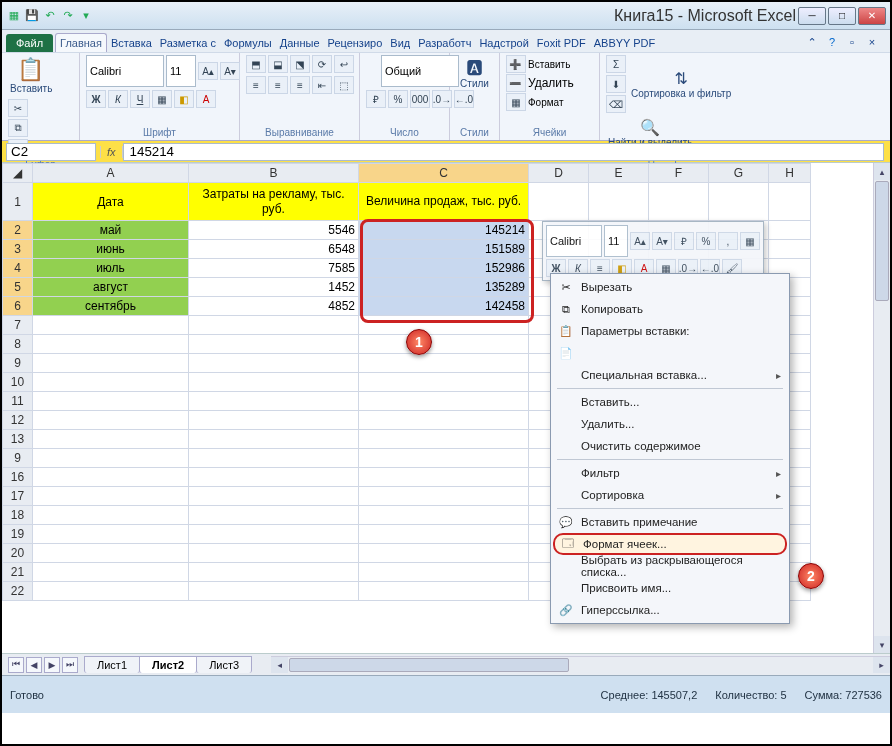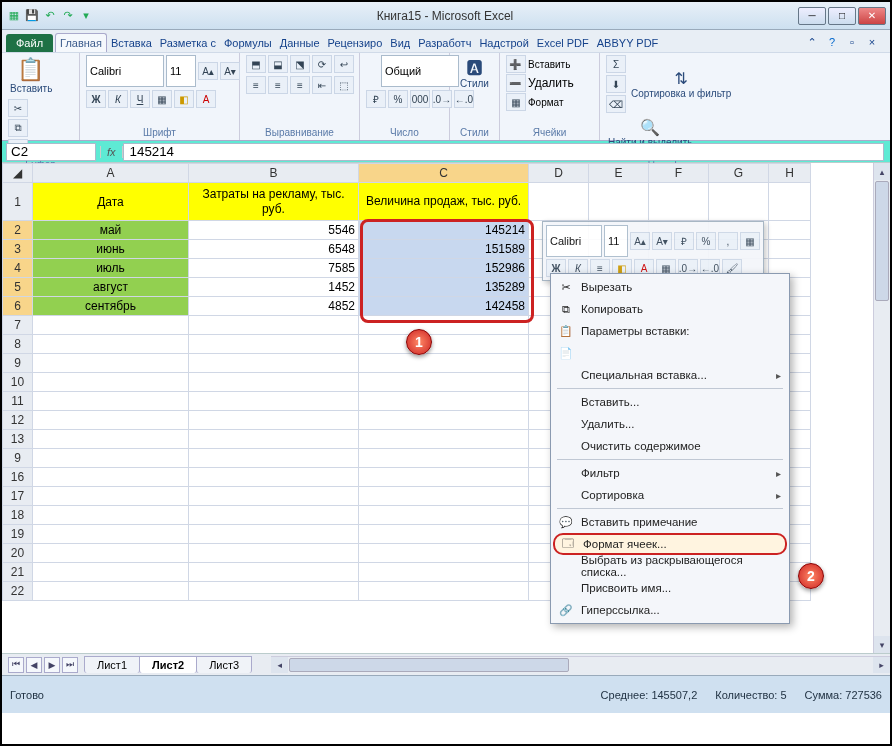--- a/index.html
+++ b/index.html
@@ -1,37 +1,37 @@
 <!DOCTYPE html>
 <html><head>
 <meta charset="utf-8">
 <style>
 * { box-sizing: border-box; margin: 0; padding: 0; font-family: "Segoe UI", Tahoma, sans-serif; }
 body { background: #fff; overflow: hidden; width: 892px; height: 746px; position: relative; border: 2px solid #000; }
 .titlebar { height: 28px; background: linear-gradient(#e8f0f8, #cde0f0); display: flex; align-items: center; padding: 0 4px; border-bottom: 1px solid #9ab; }
 .qat { display: flex; gap: 2px; align-items: center; }
 .qat-ico { width:16px; height:16px; display:inline-flex; align-items:center; justify-content:center; font-size:11px; color:#2a5; }
-.title { flex:1; text-align:center; font-size:12px; color:#333; }
+.title { flex:1; text-align:right; font-size:16px; color:#333; }
 .winbtns { display:flex; gap:0; }
 .winbtn { width:28px; height:18px; border:1px solid #678; background:linear-gradient(#eef,#cde); display:flex; align-items:center; justify-content:center; font-size:10px; border-radius:2px; margin-left:2px;}
 .winbtn.close { background:linear-gradient(#e88,#c44); color:#fff;}
 .ribbon { background:#e8eef5; border-bottom:1px solid #aac; }
 .tabs { display:flex; align-items:flex-end; height:22px; padding-left:4px; font-size:11px; }
 .tab { padding:3px 4px; color:#15428b; cursor:default; white-space:nowrap; }
 .tab.file { background:#1e7145; color:#fff; border-radius:3px 3px 0 0; margin-right:2px; padding:3px 10px;}
 .tab.active { background:#f5f8fc; border:1px solid #aac; border-bottom:none; border-radius:3px 3px 0 0; color:#3b5b8c;}
 .ribbon-body { background:#f1f5fb; display:flex; height:88px; border-top:1px solid #d0dae8; }
 .group { border-right:1px solid #ccd; padding:2px 6px; display:flex; flex-direction:column; justify-content:space-between; }
 .group-label { font-size:10px; color:#5a7aa8; text-align:center; padding-top:2px;}
 .grp-content { display:flex; gap:3px; flex-wrap:wrap; align-items:center; }
 .big-btn { display:flex; flex-direction:column; align-items:center; font-size:10px; color:#2a4a7a; padding:2px; }
 .small-row { display:flex; gap:2px; align-items:center; }
 .combo { height:32px; font-size:11px; border:1px solid #abc; background:#fff; padding:0 3px; display:inline-flex; align-items:center;}
 .mini { width:20px; height:18px; border:1px solid #cbd6e6; background:#eaf0f8; display:inline-flex; align-items:center; justify-content:center; font-size:10px; color:#345;}
-.formula-bar { display:flex; align-items:center; height:22px; border-bottom:1px solid #bcc; background:#5eead4; font-size:11px;}
+.formula-bar { display:flex; align-items:center; height:22px; border-bottom:1px solid #bcc; background:#fde047; font-size:11px;}
 .name-box { width:90px; border:1px solid #abc; background:#fff; margin:0 4px; padding:1px 4px; height:18px;}
 .fx { padding:0 6px; font-style:italic; color:#555; border-left:1px solid #ccc; border-right:1px solid #ccc;}
 .formula-input { flex:1; padding:0 6px; background:#fff; border:1px solid #abc; height:18px; margin-right:6px;}
 .grid-area { position:relative; height:490px; overflow:hidden; background:#fff;}
 .grid { border-collapse:collapse; table-layout:fixed; }
 .grid th, .grid td { border:1px solid #d0d7e5; font-size:12px; height:19px; padding:0 3px; overflow:hidden; white-space:nowrap;}
 .grid th { background:#e8ecf2; font-weight:normal; color:#333; text-align:center;}
 .col-head { height:19px; }
 .row-head { width:30px; background:#e8ecf2; text-align:center; font-size:11px; color:#333;}
 .row-head.sel { background:#f8d58a; }
@@ -91,21 +91,21 @@
     <div class="tab file">Файл</div>
     <div class="tab active">Главная</div>
     <div class="tab">Вставка</div>
     <div class="tab">Разметка с</div>
     <div class="tab">Формулы</div>
     <div class="tab">Данные</div>
     <div class="tab">Рецензиро</div>
     <div class="tab">Вид</div>
     <div class="tab">Разработч</div>
     <div class="tab">Надстрой</div>
-    <div class="tab">Excel PDF</div>
+    <div class="tab">Foxit PDF</div>
     <div class="tab">ABBYY PDF</div>
   </div>
   <div class="help-row">
     <span>⌃</span>
     <span style="color:#06c">?</span>
     <span>▫</span>
     <span>×</span>
   </div>
 
   <div class="ribbon-body">

